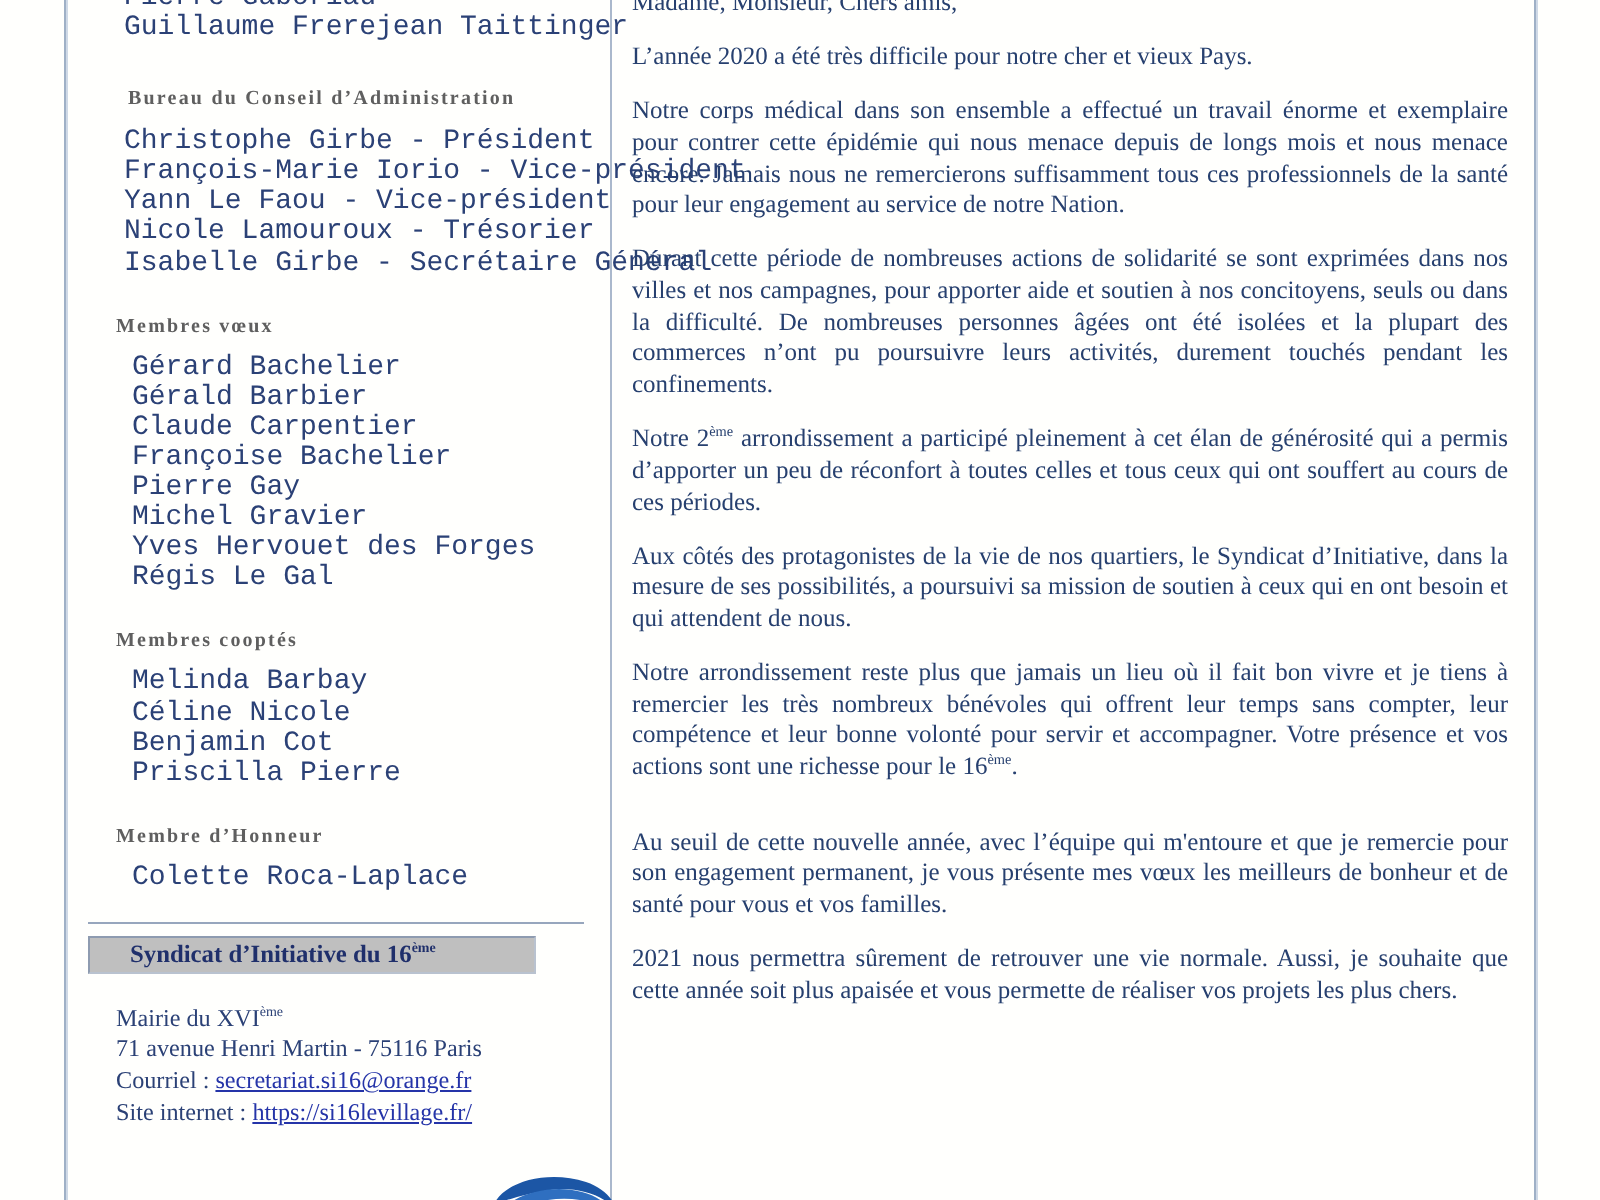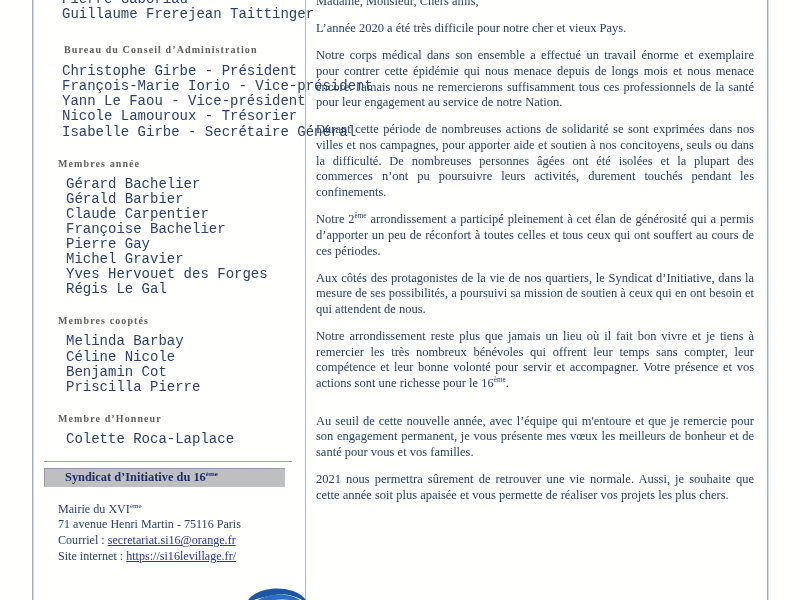--- a/index.html
+++ b/index.html
@@ -82,21 +82,21 @@
   .hr-thin {
     margin: 14px 0 6px 0;
     height: 1px;
     background: #97a6bd;
     width: 248px;
   }
 
   .bar {
     position: relative;
     box-sizing: border-box;
-    width: 241px;
+    width: 224px;
     height: 19px;
     background: #bfbfbf;
     border: 1px solid #8e9bb0;
     border-right-color: #b9c2cf;
     border-bottom-color: #b9c2cf;
     display: flex;
     align-items: center;
   }
   .bar span {
     font-family: "Liberation Serif", serif;
@@ -179,21 +179,21 @@
     <div class="sec-head bureau">Bureau du Conseil d’Administration</div>
 
     <ul class="name-list indent">
       <li>Christophe Girbe - Président</li>
       <li>François-Marie Iorio - Vice-président</li>
       <li>Yann Le Faou - Vice-président</li>
       <li>Nicole Lamouroux - Trésorier</li>
       <li>Isabelle Girbe - Secrétaire Général</li>
     </ul>
 
-    <div class="sec-head plain">Membres année</div>
+    <div class="sec-head plain">Membres vœux</div>
 
     <ul class="name-list indent2">
       <li>Gérard Bachelier</li>
       <li>Gérald Barbier</li>
       <li>Claude Carpentier</li>
       <li>Françoise Bachelier</li>
       <li>Pierre Gay</li>
       <li>Michel Gravier</li>
       <li>Yves Hervouet des Forges</li>
       <li>Régis  Le Gal</li>

